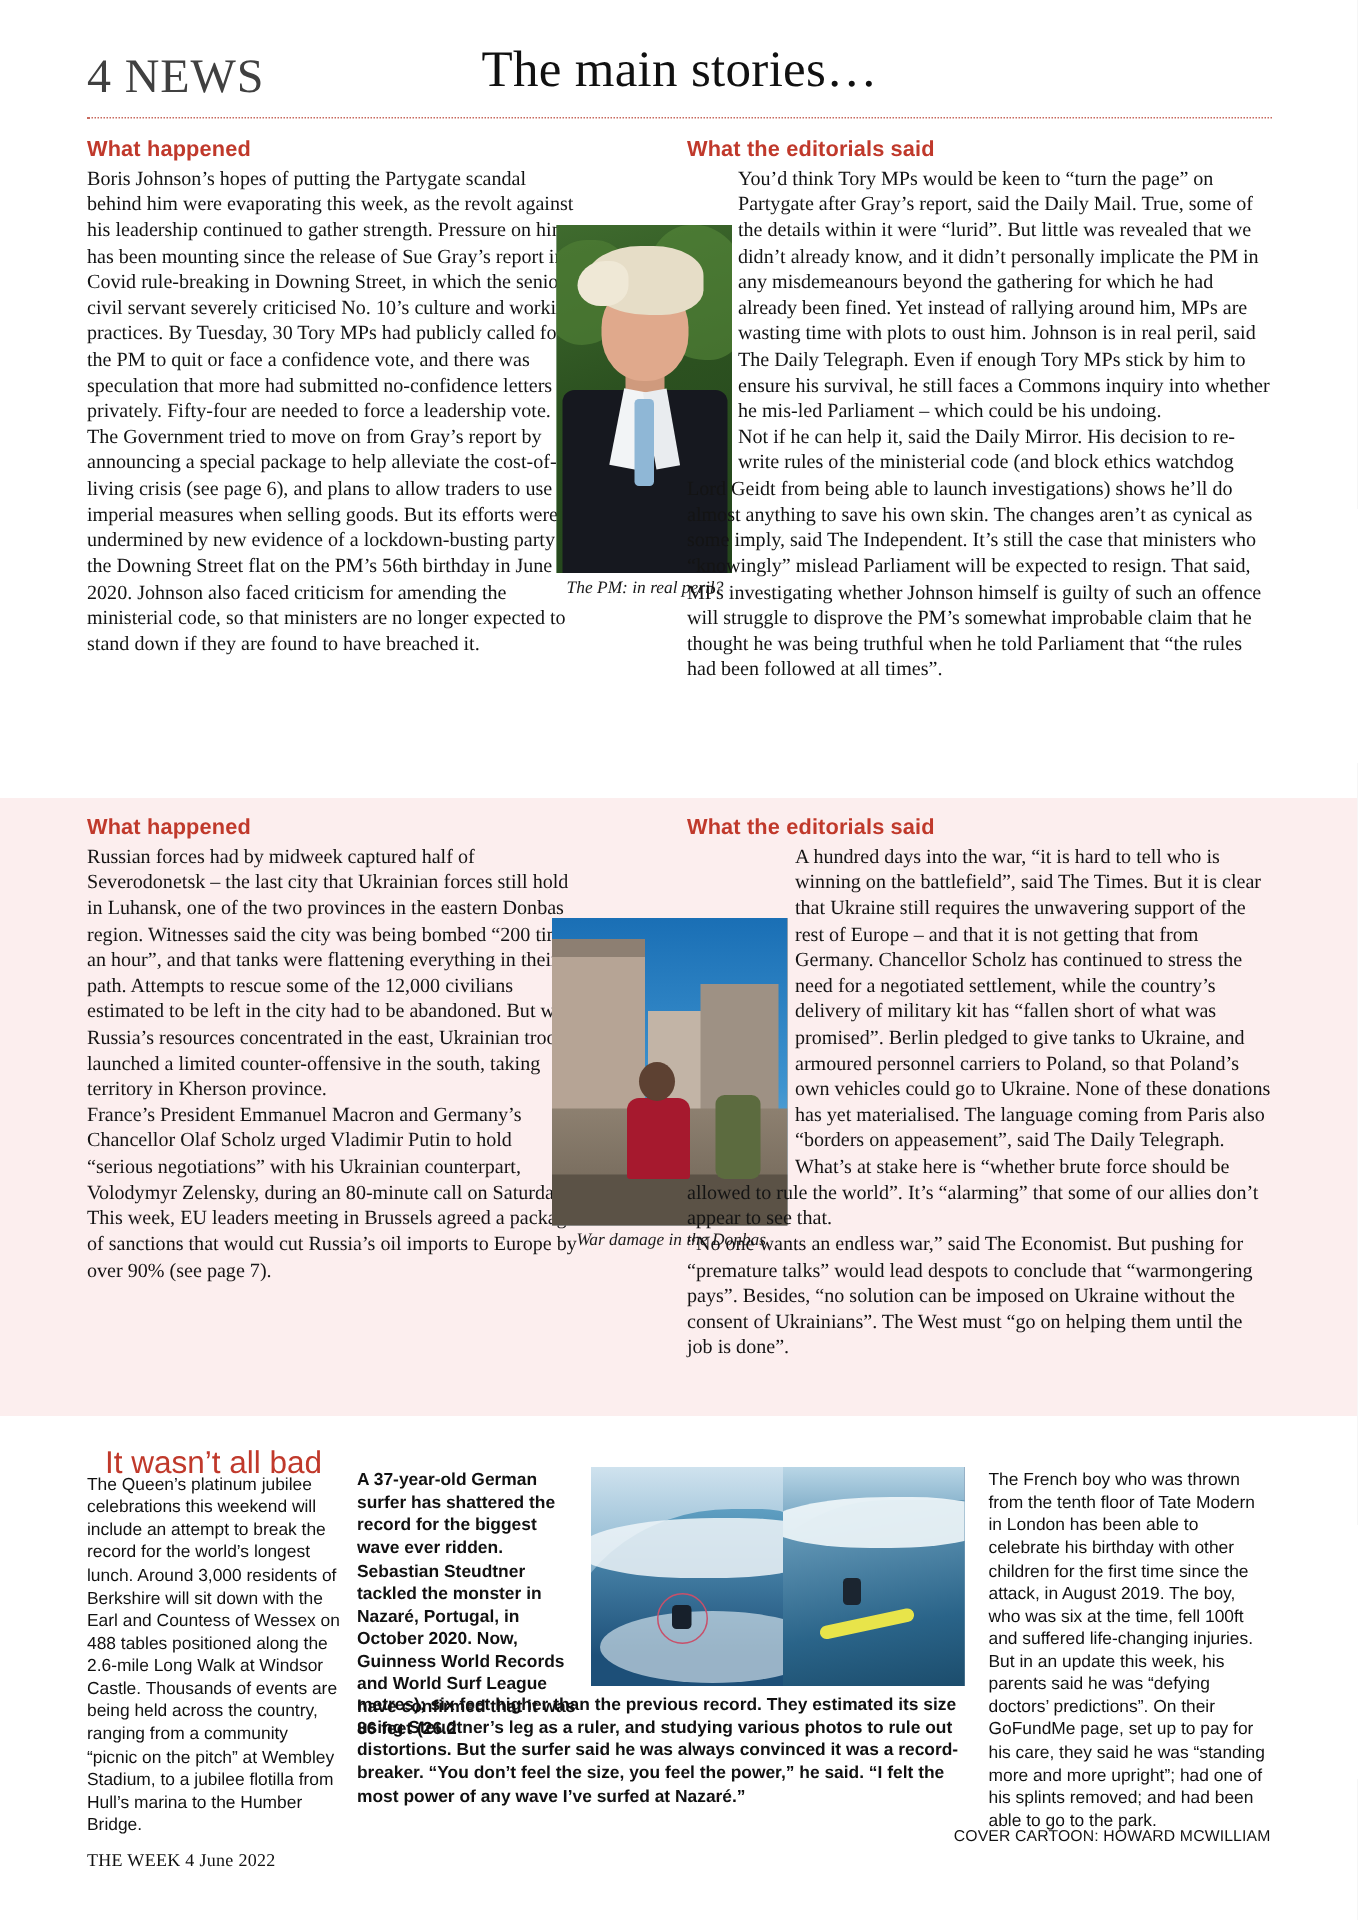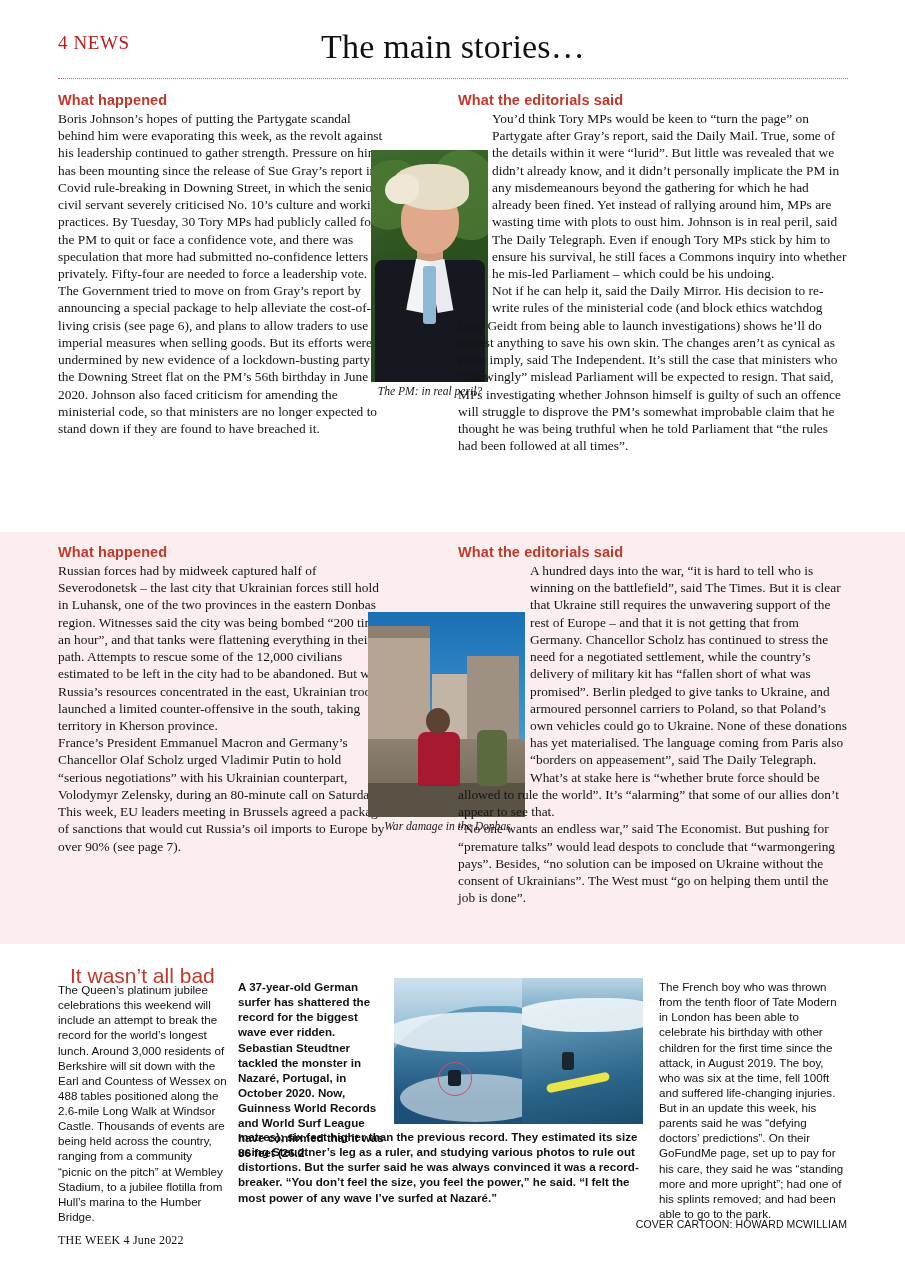--- a/index.html
+++ b/index.html
@@ -23,22 +23,22 @@
     left: 58px;
     top: 28px;
     width: 790px;
     height: 50px;
   }
   .folio {
     position: absolute;
     left: 0;
     top: 4px;
     font-family: "Liberation Serif", "DejaVu Serif", serif;
-    font-size: 19px;
-    color: #b91c1c;
+    font-size: 32px;
+    color: #404040;
     letter-spacing: 0.6px;
   }
   .main-title {
     position: absolute;
     left: 0;
     top: 0;
     width: 100%;
     text-align: center;
     font-family: "Liberation Serif", "DejaVu Serif", serif;
     font-size: 34px;

